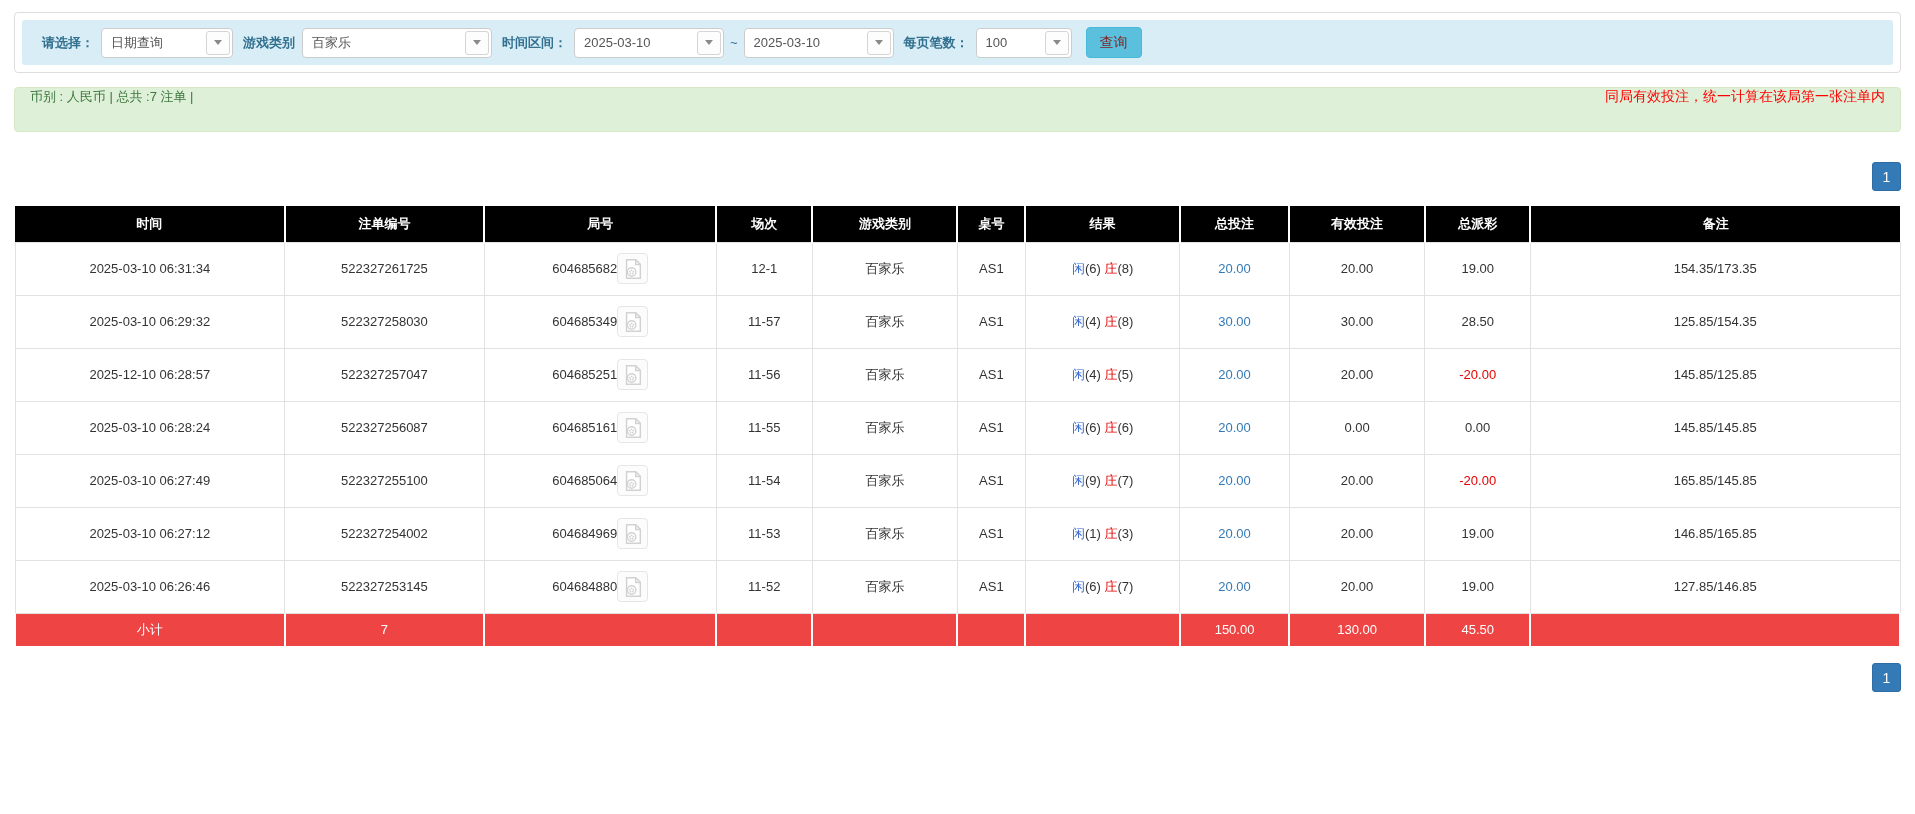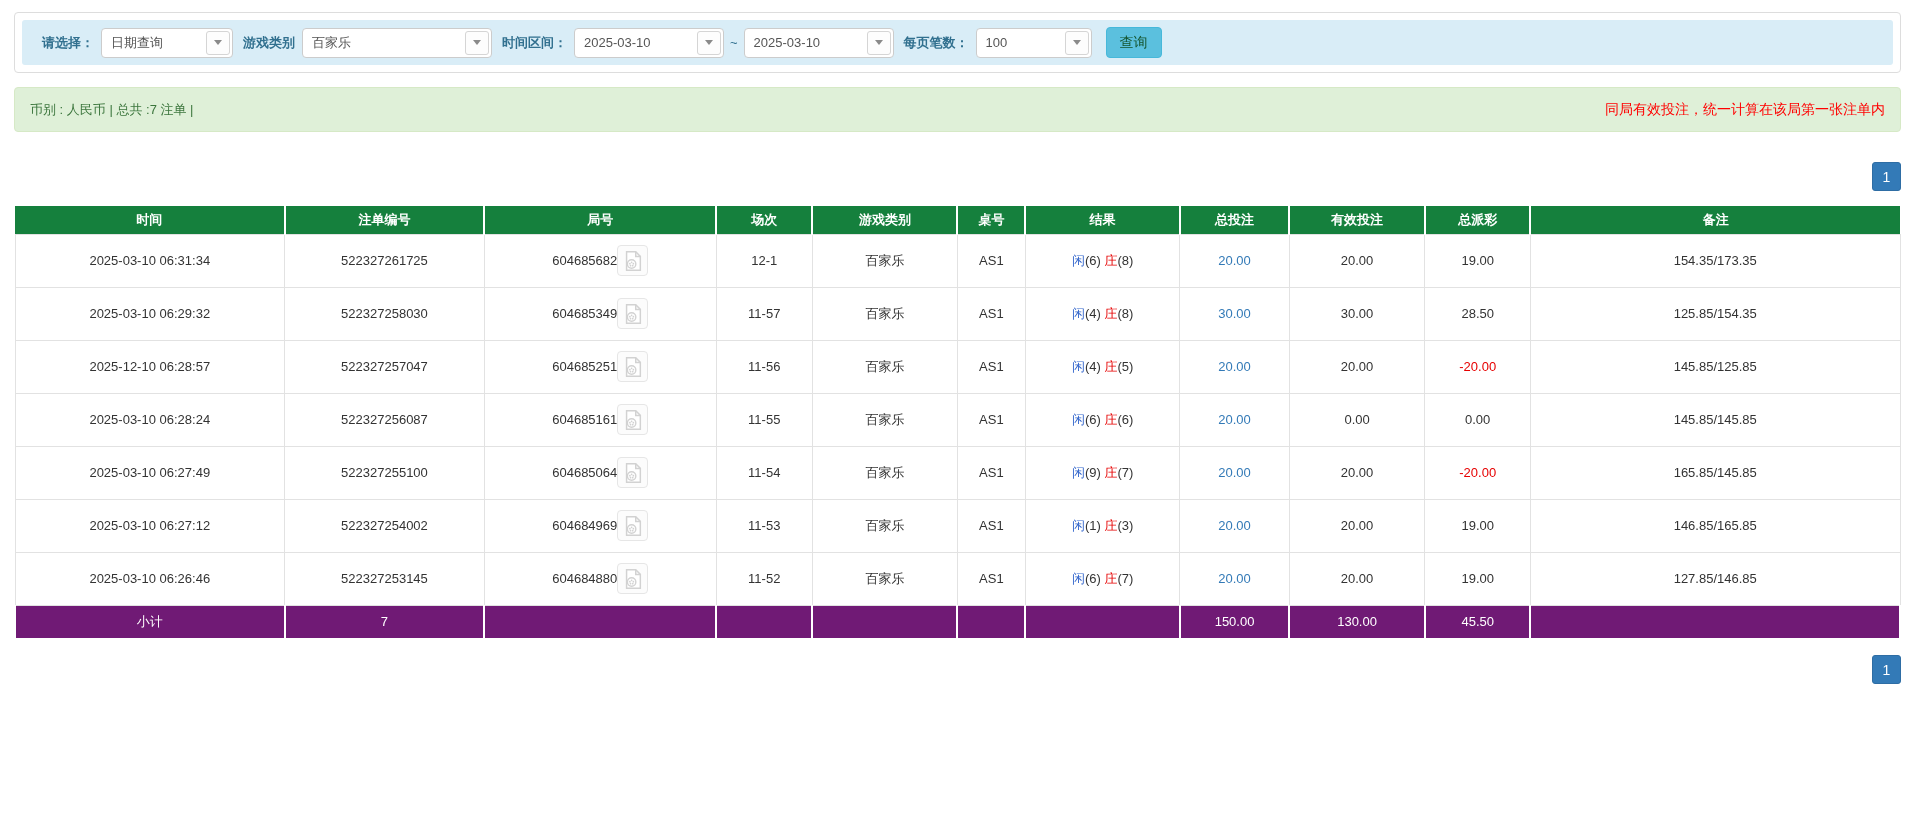--- a/index.html
+++ b/index.html
@@ -24,66 +24,66 @@
     display:flex; align-items:center; justify-content:space-between;
     font-size:13px; color:#555; cursor:pointer;
   }
   .select .val { padding:0 9px; white-space:nowrap; overflow:hidden;text-align:center; }
   .arrow-box {
     width:24px; height:24px; margin:2px; flex:none;
     border:1px solid #d5d5d5; border-radius:3px; background:#fdfdfd;
     display:flex; align-items:center; justify-content:center;
   }
   .caret { width:0; height:0; border-left:4px solid transparent; border-right:4px solid transparent; border-top:5px solid #8a8a8a; }
-  .w132{width:132px}.w190{width:190px}.w150{width:150px}.w96{width:116px}.w180{width:180px}
+  .w132{width:132px}.w190{width:190px}.w150{width:150px}.w96{width:96px}.w180{width:180px}
   .btn-search {
-    background:#5bc0de; border:1px solid #46b8da; color:#14532d; font-size:14px;
+    background:#5bc0de; border:1px solid #46b8da; color:#7f1d1d; font-size:14px;
     height:31px; padding:0 13px; border-radius:4px; cursor:pointer; margin-left:4px;
     font-family:inherit;
   }
 
   
   .summary-bar {
     background:#dff0d8; border:1px solid #d6e9c6; border-radius:4px; color:#3c763d;
-    font-size:13px; padding:0 15px; height:45px; display:flex; align-items:center;
+    font-size:13px; padding:0 15px; height:45px; display:flex; align-items:flex-start;
     justify-content:space-between; margin-bottom:30px;
   }
   .notice { color:#ff0000; font-size:14px; }
 
   
   .pager { display:flex; justify-content:flex-end; margin-bottom:15px; }
   .pager.bottom { margin:15px 0 0; }
   .page-btn {
     min-width:29px; height:29px; background:#337ab7; border:1px solid #2e6da4; color:#fff;
     border-radius:3px; display:flex; align-items:center; justify-content:center;
     font-size:14px; cursor:pointer;
   }
 
   
   table { width:100%; border-collapse:collapse; table-layout:fixed; font-size:13px; }
   thead th {
-    background:#15803d; color:#fff; font-weight:bold; height:28px;
+    background:#000000; color:#fff; font-weight:bold; height:36px;
     border-left:2px solid #fff; text-align:center;
   }
   thead th:first-child { border-left:none; }
   tbody td {
     border:1px solid #e2e2e2; text-align:center; height:53px;
     color:#333; background:#fff; overflow:hidden; white-space:nowrap;
   }
   .link { color:#337ab7; cursor:pointer; }
   .neg { color:#e60000; }
   .res-player { color:#3366cc; }
   .res-banker { color:#e60000; }
   .round-wrap { display:inline-flex; align-items:center; vertical-align:middle; }
   .video-btn {
     width:31px; height:31px; border:1px solid #e6e6e6; border-radius:4px; background:#fcfcfc;
     display:inline-flex; align-items:center; justify-content:center; cursor:pointer; flex:none;
   }
   tfoot td {
-    background:#701a75; color:#fff; text-align:center; height:34px;
+    background:#ef4444; color:#fff; text-align:center; height:34px;
     border:2px solid #fff; font-size:13px;
   }
   tfoot tr:first-child td { border-top:1px solid #e2e2e2; }
 </style>
 </head>
 <body>
 
 <div class="wrap">
 
 

